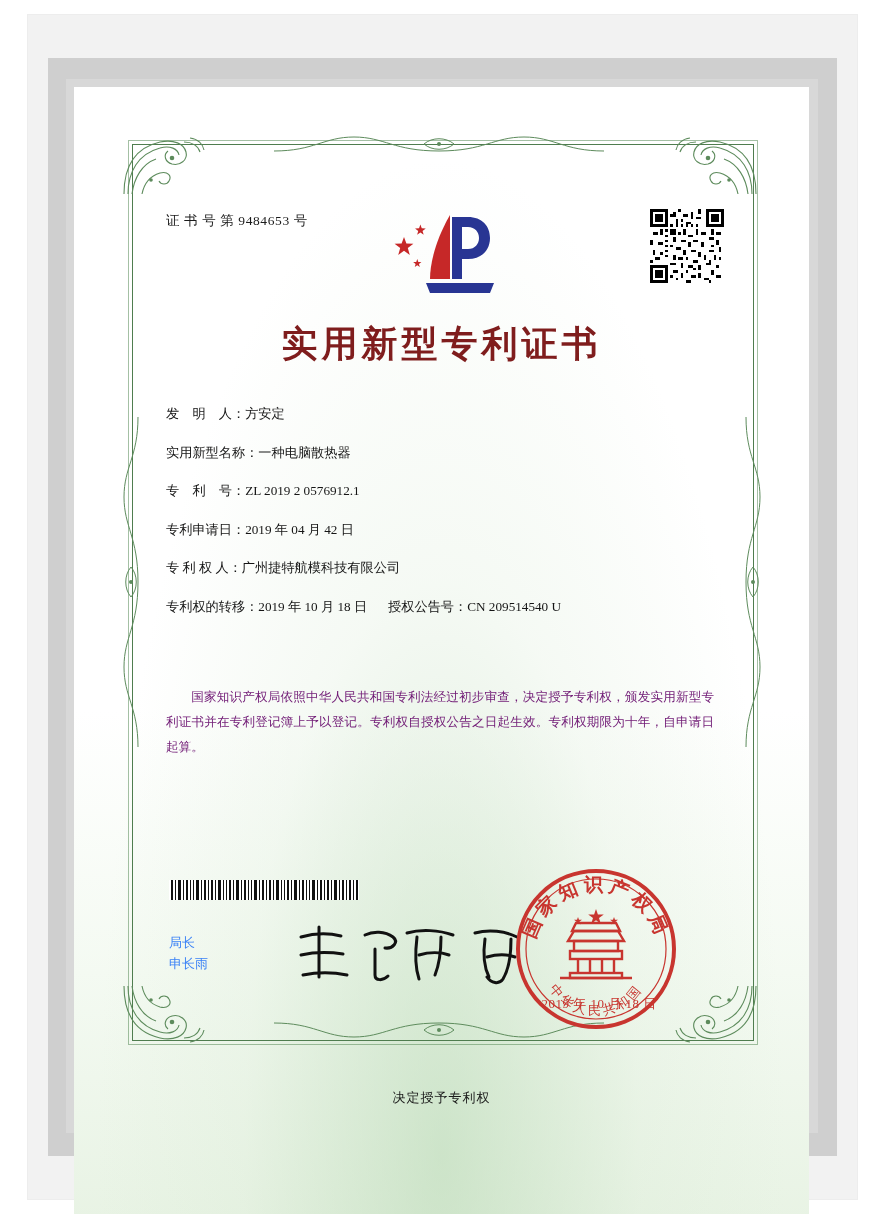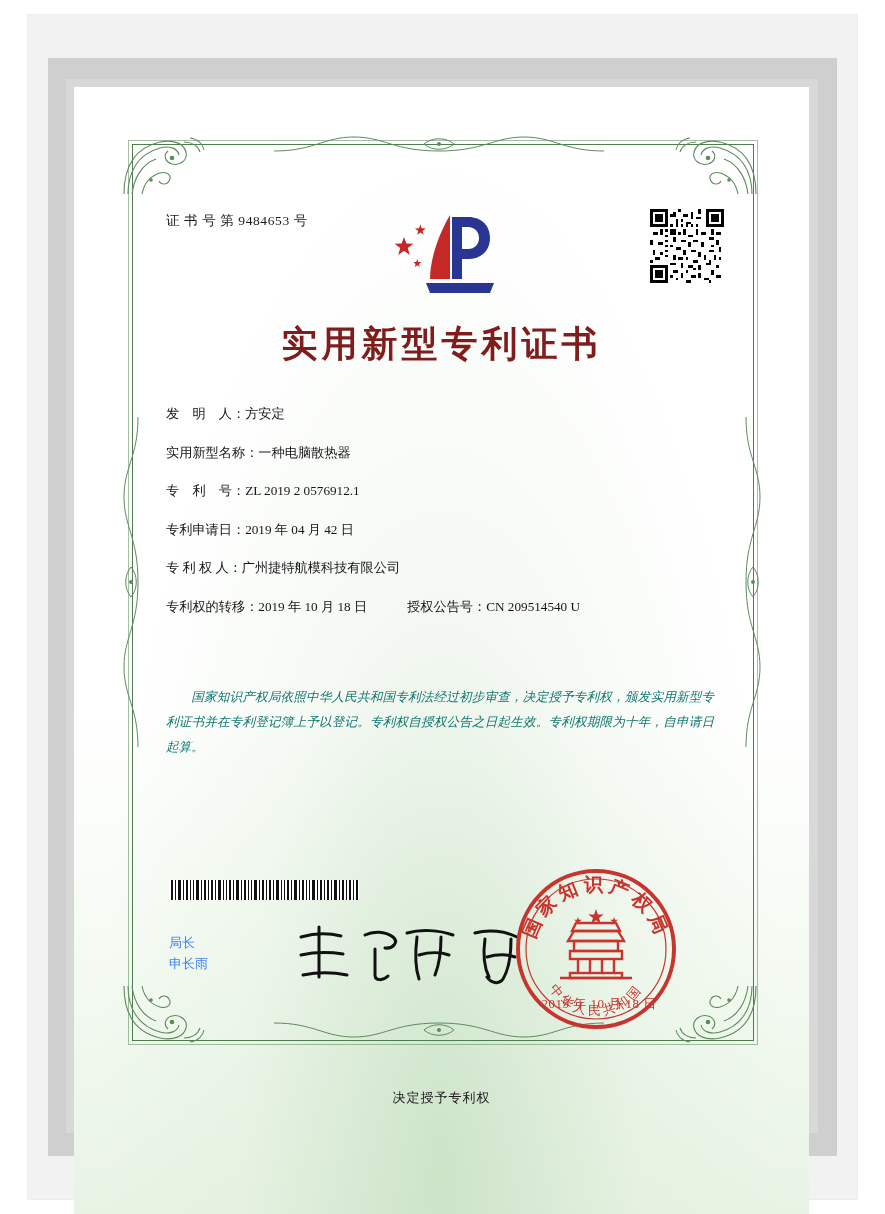--- a/index.html
+++ b/index.html
@@ -175,35 +175,34 @@
   .field-label {
     white-space: pre;
     flex: 0 0 auto;
     font-family: "Liberation Serif", serif;
   }
   .field-value {
     flex: 0 1 auto;
     font-family: "Liberation Serif", serif;
   }
   .field-row.two-col .field-label2 {
-    margin-left: 40px;
+    margin-left: 21px;
     white-space: pre;
   }
 
   .body-text {
     position: absolute;
     left: 92px;
     top: 598px;
     width: 548px;
     font-size: 12.6px;
     line-height: 25px;
-    color: #0f766e;
+    color: #701a75;
     text-align: justify;
     font-family: "Liberation Serif", serif;
-    font-style: italic;
   }
   .body-text p { margin: 0; text-indent: 2em; }
 
   
   .barcode {
     position: absolute;
     left: 95px;
     top: 793px;
     width: 190px;
     height: 20px;

